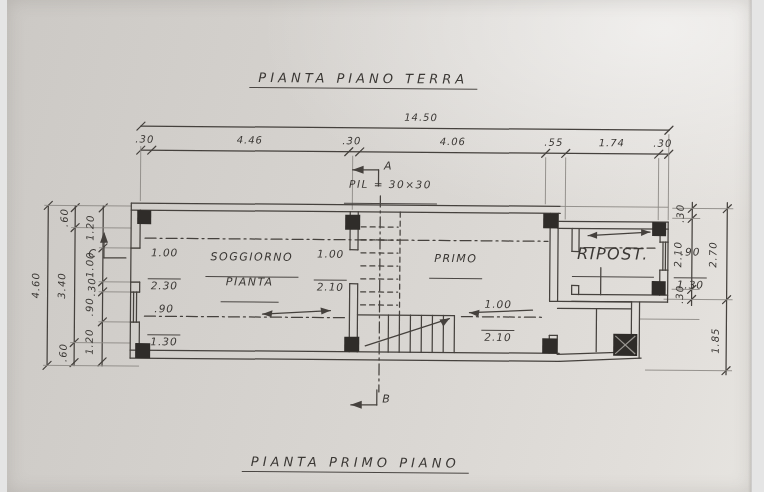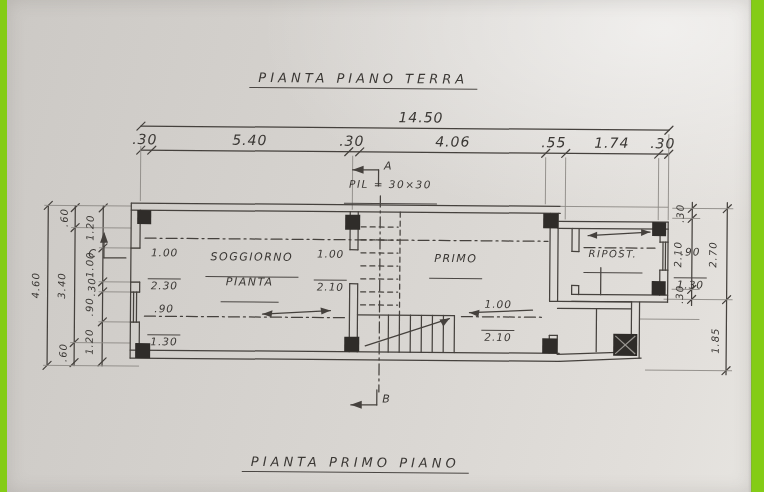--- a/index.html
+++ b/index.html
@@ -1,36 +1,36 @@
 <!DOCTYPE html>
 <html><head>
 <meta charset="utf-8">
 <style>
   html,body{margin:0;padding:0;}
-  #stage{position:relative;width:764px;height:492px;overflow:hidden;background:#84cc16;
+  #stage{position:relative;width:764px;height:492px;overflow:hidden;background:#e5e5e5;
          font-family:"DejaVu Sans",sans-serif;}
   
   #paper{position:absolute;left:7px;top:0;width:744px;height:492px;
          background:
            radial-gradient(120% 90% at 88% 6%, rgba(255,255,255,.55) 0%, rgba(255,255,255,0) 45%),
            linear-gradient(104deg,#ccc9c5 0%,#d4d1cd 35%,#dad7d3 60%,#e2dfdb 88%,#e6e4e0 100%);
          box-shadow:inset 0 0 18px rgba(90,85,80,.18);}
   #paper-edge-r{position:absolute;right:12px;top:0;width:4px;height:492px;
          background:linear-gradient(90deg,rgba(120,115,110,0),rgba(120,115,110,.25));}
   #plan{position:absolute;left:0;top:0;width:764px;height:492px;transform:rotate(.45deg);}
   svg{position:absolute;left:0;top:0;}
   .ink{stroke:#45413d;stroke-width:1.25;fill:none;stroke-linecap:round;}
   .xl{stroke:#8d8985;stroke-width:.9;fill:none;}
   .dd{stroke-dasharray:11 4 2 4;}
   .sd{stroke-dasharray:5 4;}
   .pillar{fill:#2f2c29;stroke:none;}
   .head{fill:#45413d;stroke:none;}
   .lab{position:absolute;font-style:italic;font-size:11px;color:#3b3835;letter-spacing:1.5px;
        white-space:nowrap;transform:translate(-50%,-50%);}
-  .dim{font-size:14px;letter-spacing:1px;}
+  .dim{font-size:10px;letter-spacing:1px;}
   .vlab{position:absolute;font-style:italic;font-size:10px;color:#3b3835;letter-spacing:1px;
        white-space:nowrap;transform:translate(-50%,-50%) rotate(-90deg);}
   .u{border-bottom:1.4px solid #4a4643;padding:0 5px 13px;}
   .title{font-size:13px;letter-spacing:4px;border-bottom:1.6px solid #4a4643;padding:0 9px 2px;}
   .frac{position:absolute;font-style:italic;font-size:10.5px;color:#3b3835;letter-spacing:1px;
         text-align:center;line-height:1.25;}
   .frac .den{border-top:1.3px solid #4a4643;display:block;padding:0 3px;margin-top:19px;}
   .frac .num{display:block;padding:0 3px;}
 </style>
 </head>
@@ -241,37 +241,37 @@
         <line class="ink" x1="104" y1="260" x2="126" y2="260"></line>
         <polygon class="head" points="104,234 100,245 108,245"></polygon>
       </g>
     </svg>
 
     <div class="lab title" style="left:362px;top:80px">PIANTA PIANO TERRA</div>
 
     <div class="lab dim" style="left:420px;top:117px">14.50</div>
 
     <div class="lab dim" style="left:144px;top:141px">.30</div>
-    <div class="lab dim" style="left:249px;top:141px">5.40</div>
+    <div class="lab dim" style="left:249px;top:141px">4.46</div>
     <div class="lab dim" style="left:351px;top:141px">.30</div>
     <div class="lab dim" style="left:452px;top:141px">4.06</div>
     <div class="lab dim" style="left:553px;top:141px">.55</div>
     <div class="lab dim" style="left:611px;top:141px">1.74</div>
     <div class="lab dim" style="left:662px;top:141px">.30</div>
 
     <div class="lab u" style="left:390px;top:191px;font-size:10.5px">PIL = 30×30</div>
 
     <div class="lab" style="left:388px;top:166px">A</div>
     <div class="lab" style="left:388px;top:399px">B</div>
     <div class="lab" style="left:93px;top:256px">C</div>
 
     <div class="lab u" style="left:252px;top:265px">SOGGIORNO</div>
     <div class="lab u" style="left:250px;top:290px">PIANTA</div>
     <div class="lab u" style="left:456px;top:265px">PRIMO</div>
-    <div class="lab u" style="left:613px;top:259px;font-size:10px">RIPOST.</div>
+    <div class="lab u" style="left:613px;top:259px;font-size:16px">RIPOST.</div>
 
     <div class="frac" style="left:148px;top:248px">
       <span class="num">1.00</span>
       <span class="den">2.30</span>
     </div>
     <div class="frac" style="left:148px;top:304px">
       <span class="num">.90</span>
       <span class="den">1.30</span>
     </div>
     <div class="frac" style="left:314px;top:248px">

